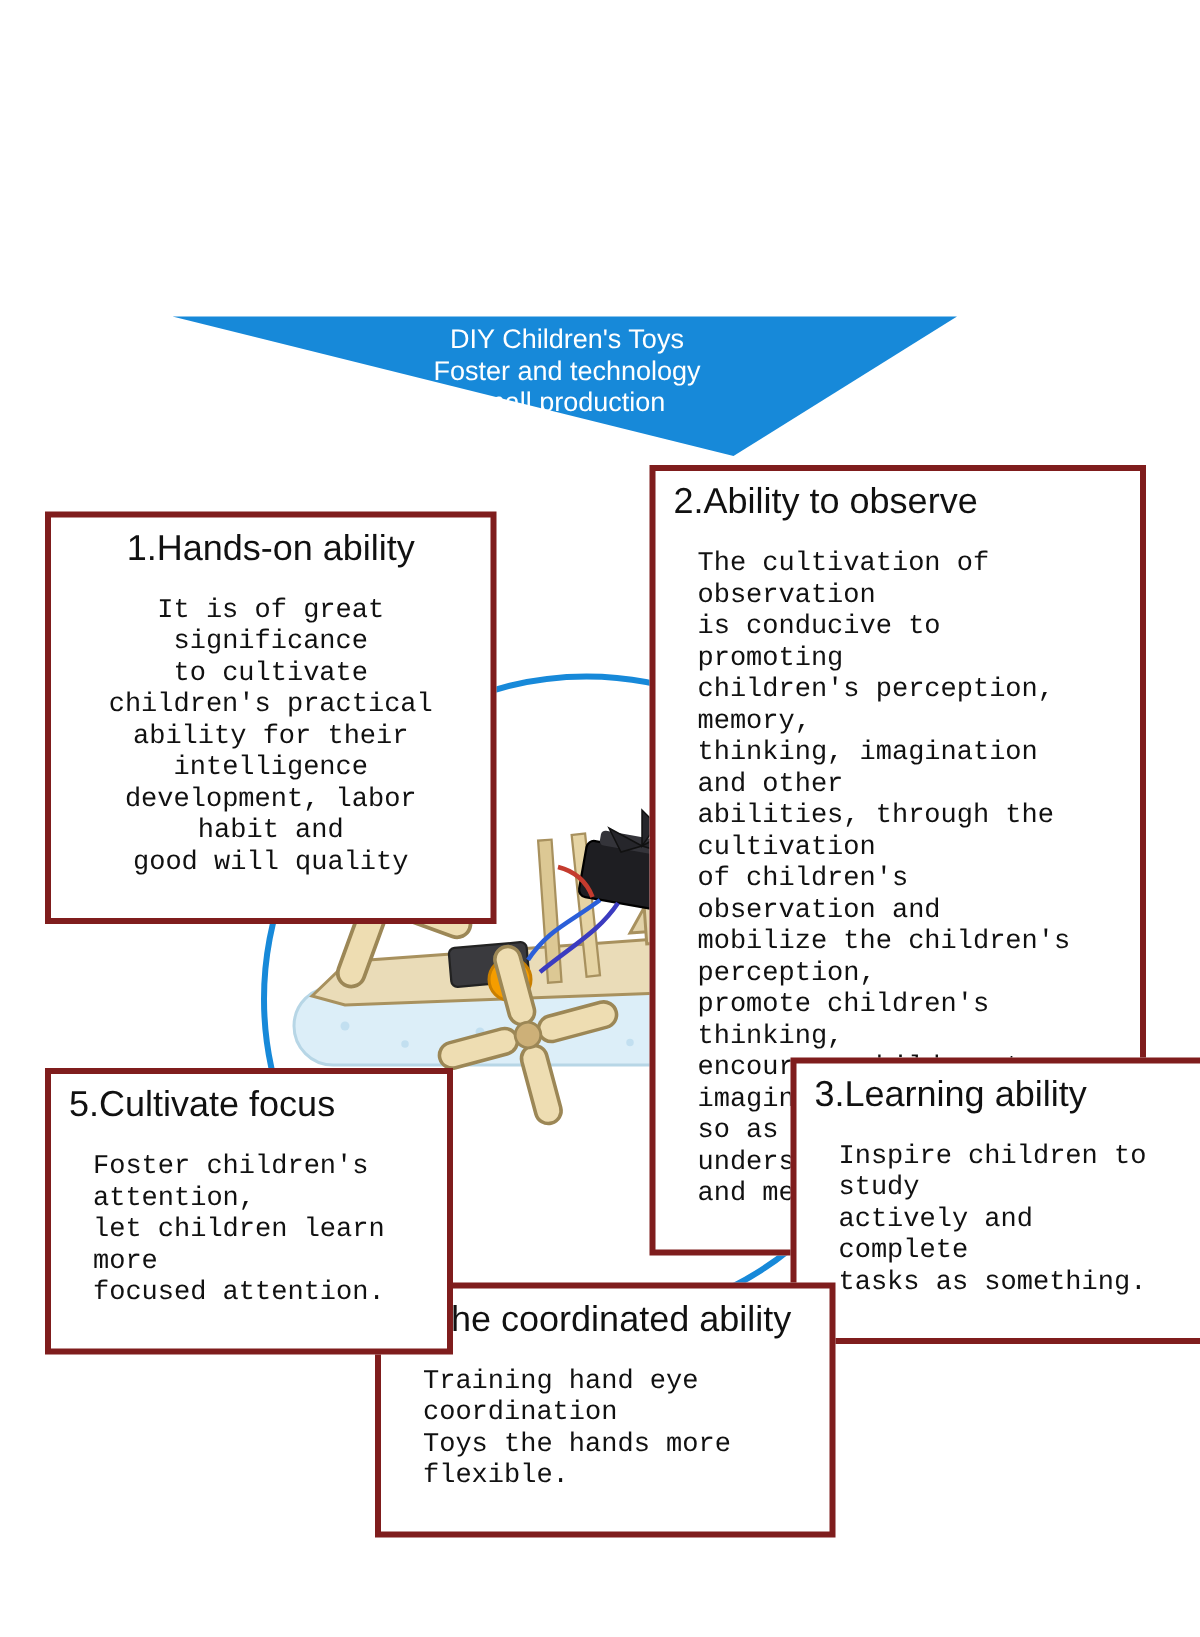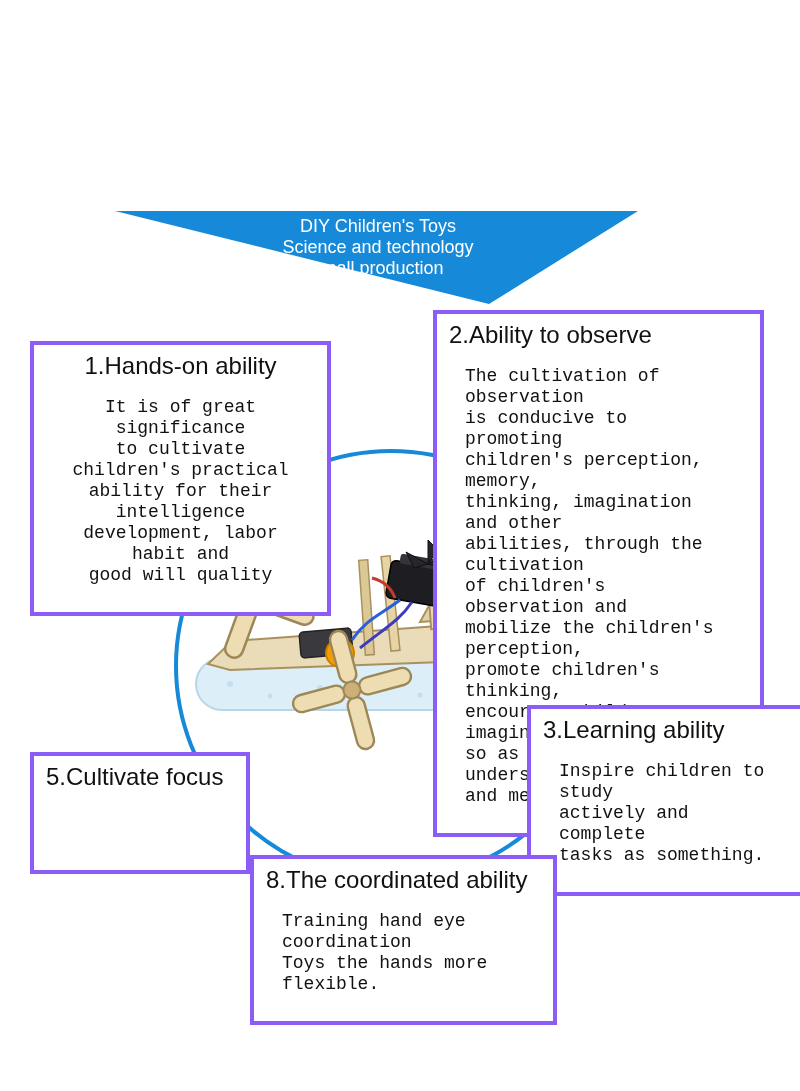--- a/index.html
+++ b/index.html
@@ -24,21 +24,21 @@
     color: #ffffff;
     font-size: 18px;
     line-height: 21px;
     white-space: pre-line;
   }
 
   .fbox {
     position: absolute;
     box-sizing: border-box;
     background: #ffffff;
-    border: 4px solid #8b5cf6;
+    border: 4px solid #7f1d1d;
     padding: 6px 12px 10px 12px;
     color: #111111;
   }
   .fbox h2 {
     margin: 0 0 4px 0;
     font-size: 24px;
     font-weight: 400;
     color: #111111;
     line-height: 30px;
   }
@@ -47,21 +47,21 @@
     font-size: 18px;
     line-height: 21px;
     white-space: pre-line;
     font-family: Liberation Mono, monospace;
   }
 
   .box1 { left: 30px;  top: 341px; width: 301px; text-align: center; }
   .box2 { left: 433px; top: 310px; width: 331px; }
   .box3 { left: 527px; top: 705px; width: 283px; min-height: 130px; }
   .box4 { left: 250px; top: 855px; width: 307px; min-height: 100px; }
-  .box5 { left: 30px;  top: 752px; width: 220px; min-height: 122px; }
+  .box5 { left: 30px;  top: 712px; width: 272px; min-height: 122px; }
 </style>
 </head>
 <body>
 
 <div class="page">
 
   <svg class="bg-svg" viewBox="0 0 800 1091">
     <defs>
       <g id="prop">
         <g fill="#eeddb2" stroke="#9c8756" stroke-width="2.5">
@@ -123,21 +123,21 @@
       </g>
 
       <g>
         <use href="#prop" transform="translate(253,597) rotate(20)"></use>
         <use href="#prop" transform="translate(352,690) rotate(75) scale(0.95)"></use>
       </g>
     </g>
   </svg>
 
   <div class="banner-text">DIY Children's Toys
-Science and technology
+Foster and technology
 small production</div>
 
   <div class="fbox box1">
     <h2>1.Hands-on ability</h2>
     <p>It is of great significance
 to cultivate children's practical
 ability for their intelligence
 development, labor habit and
 good will quality</p>
   </div>
@@ -165,15 +165,18 @@
   </div>
 
   <div class="fbox box4">
     <h2>8.The coordinated ability</h2>
     <p>Training hand eye coordination
 Toys the hands more flexible.</p>
   </div>
 
   <div class="fbox box5">
     <h2>5.Cultivate focus</h2>
+    <p>Foster children's attention,
+let children learn more
+focused attention.</p>
   </div>
 
 </div>
 
 </body></html>

